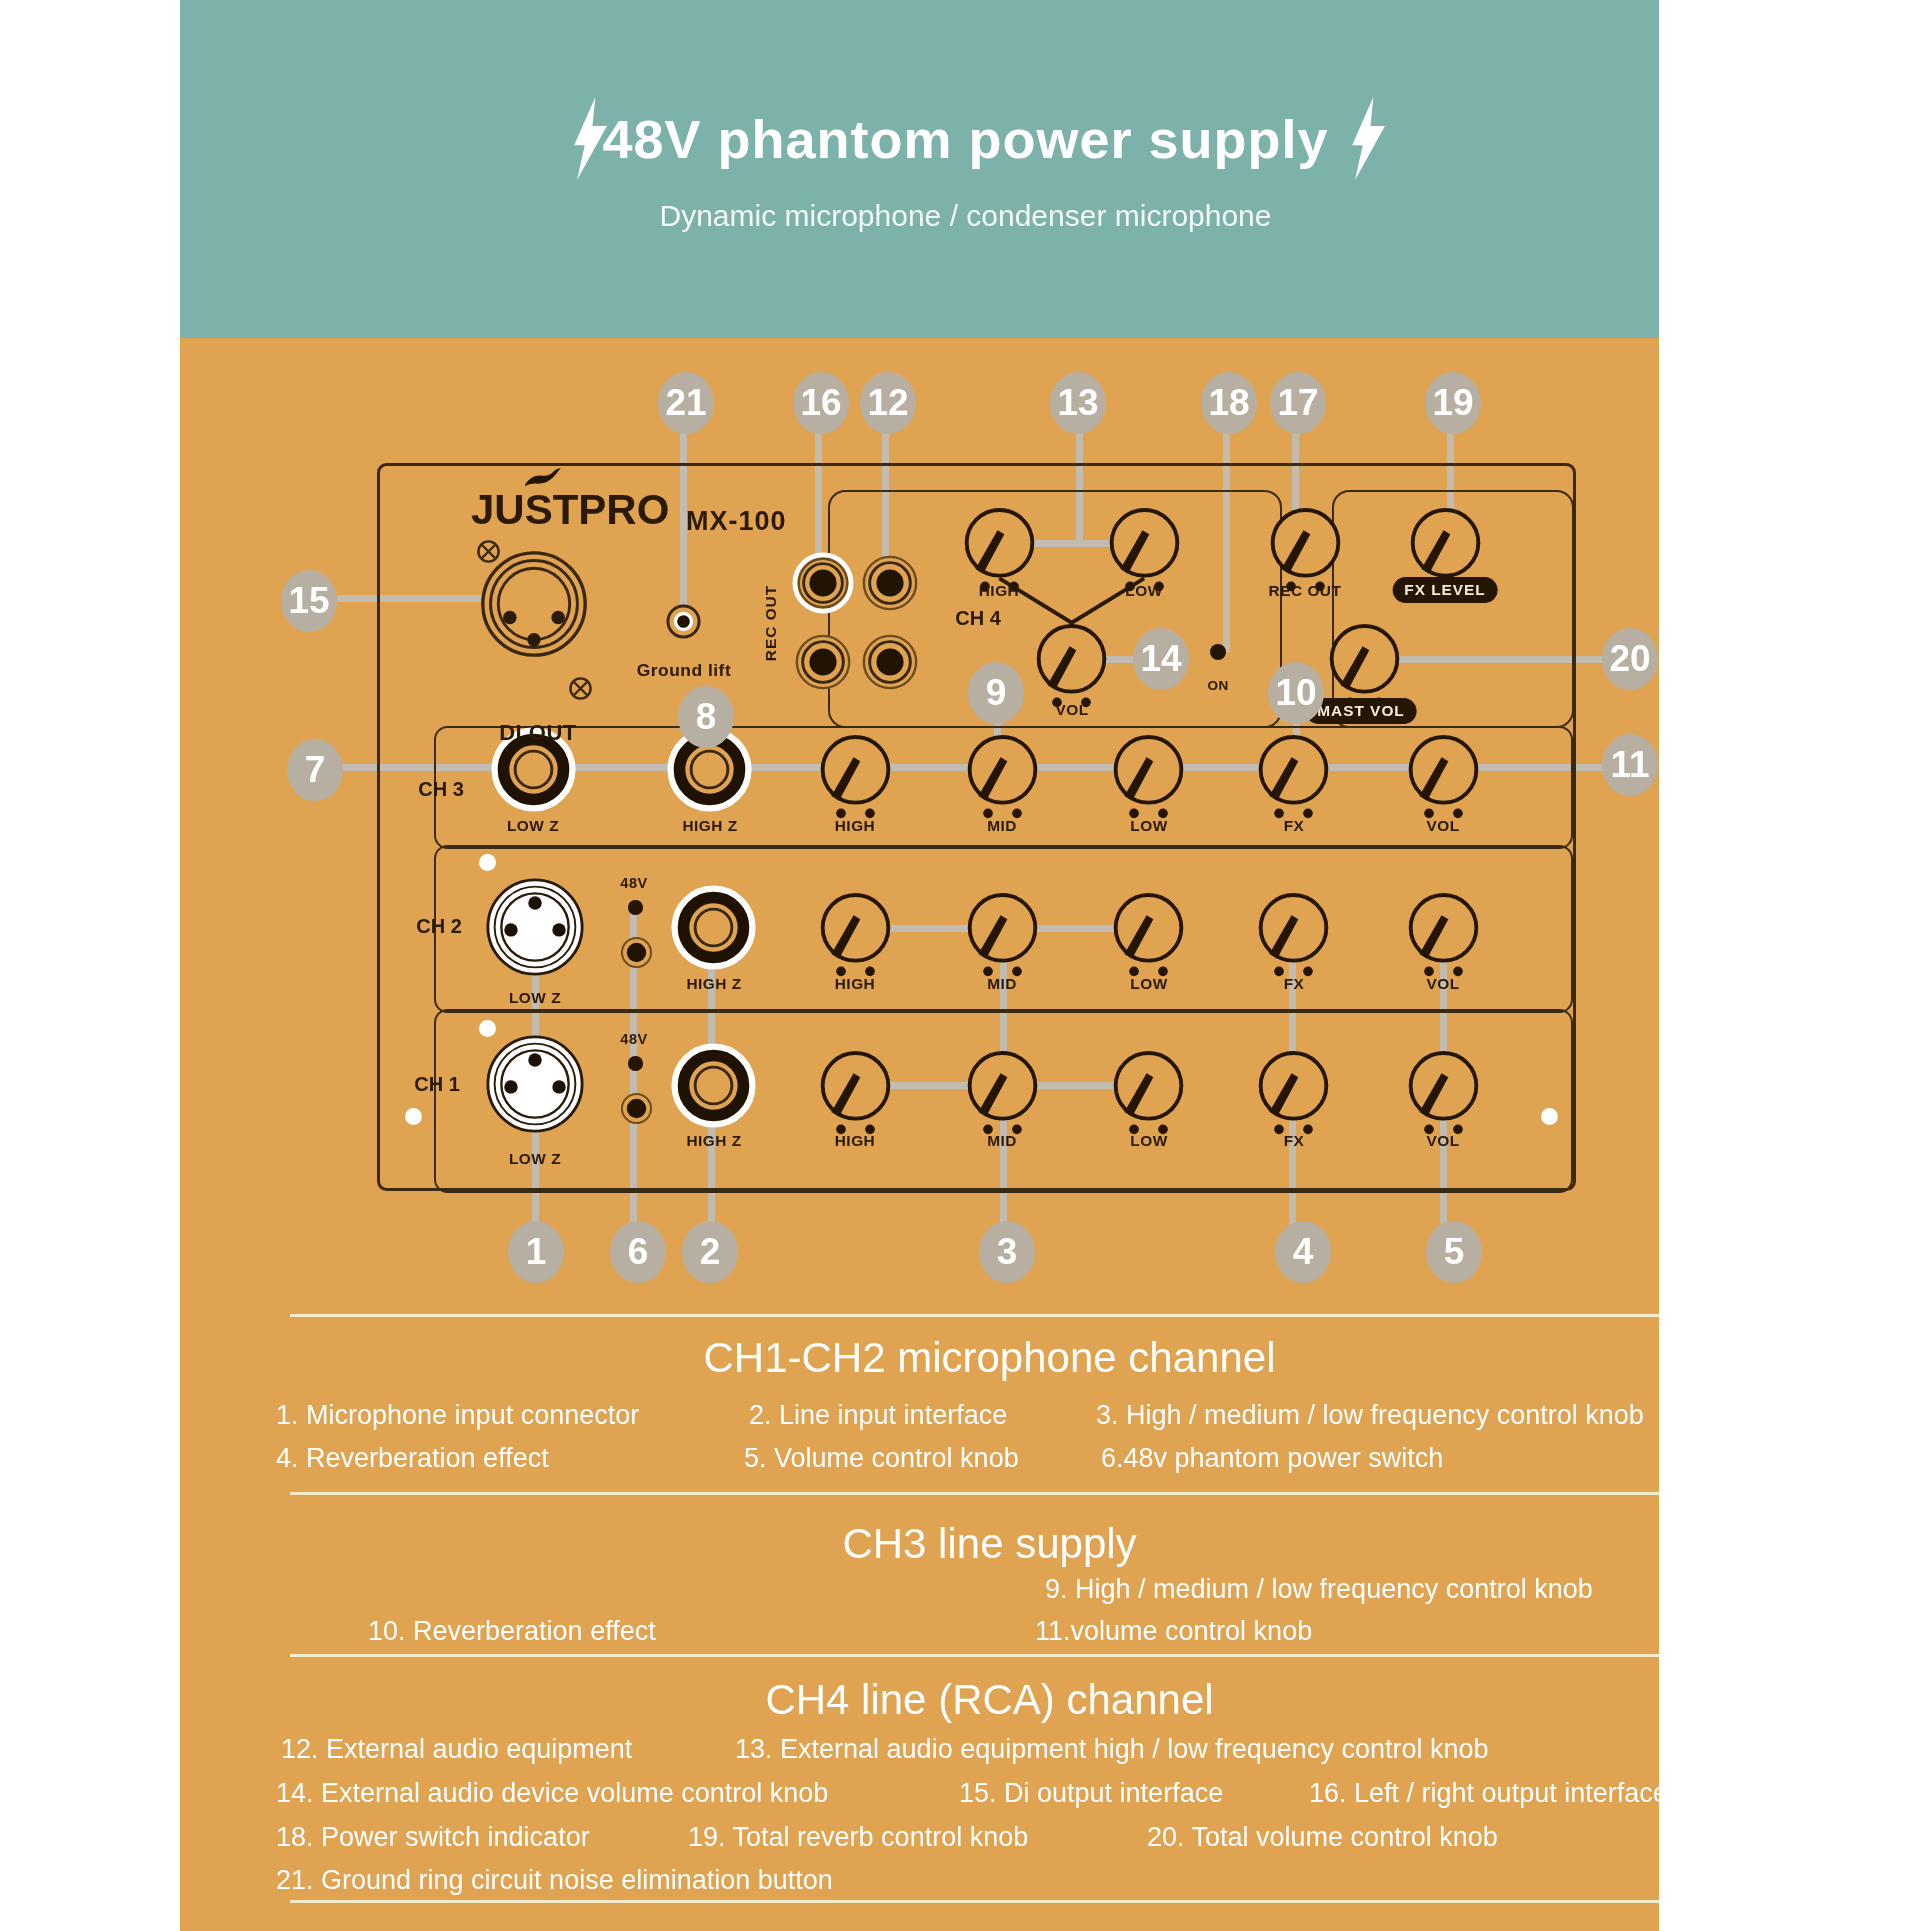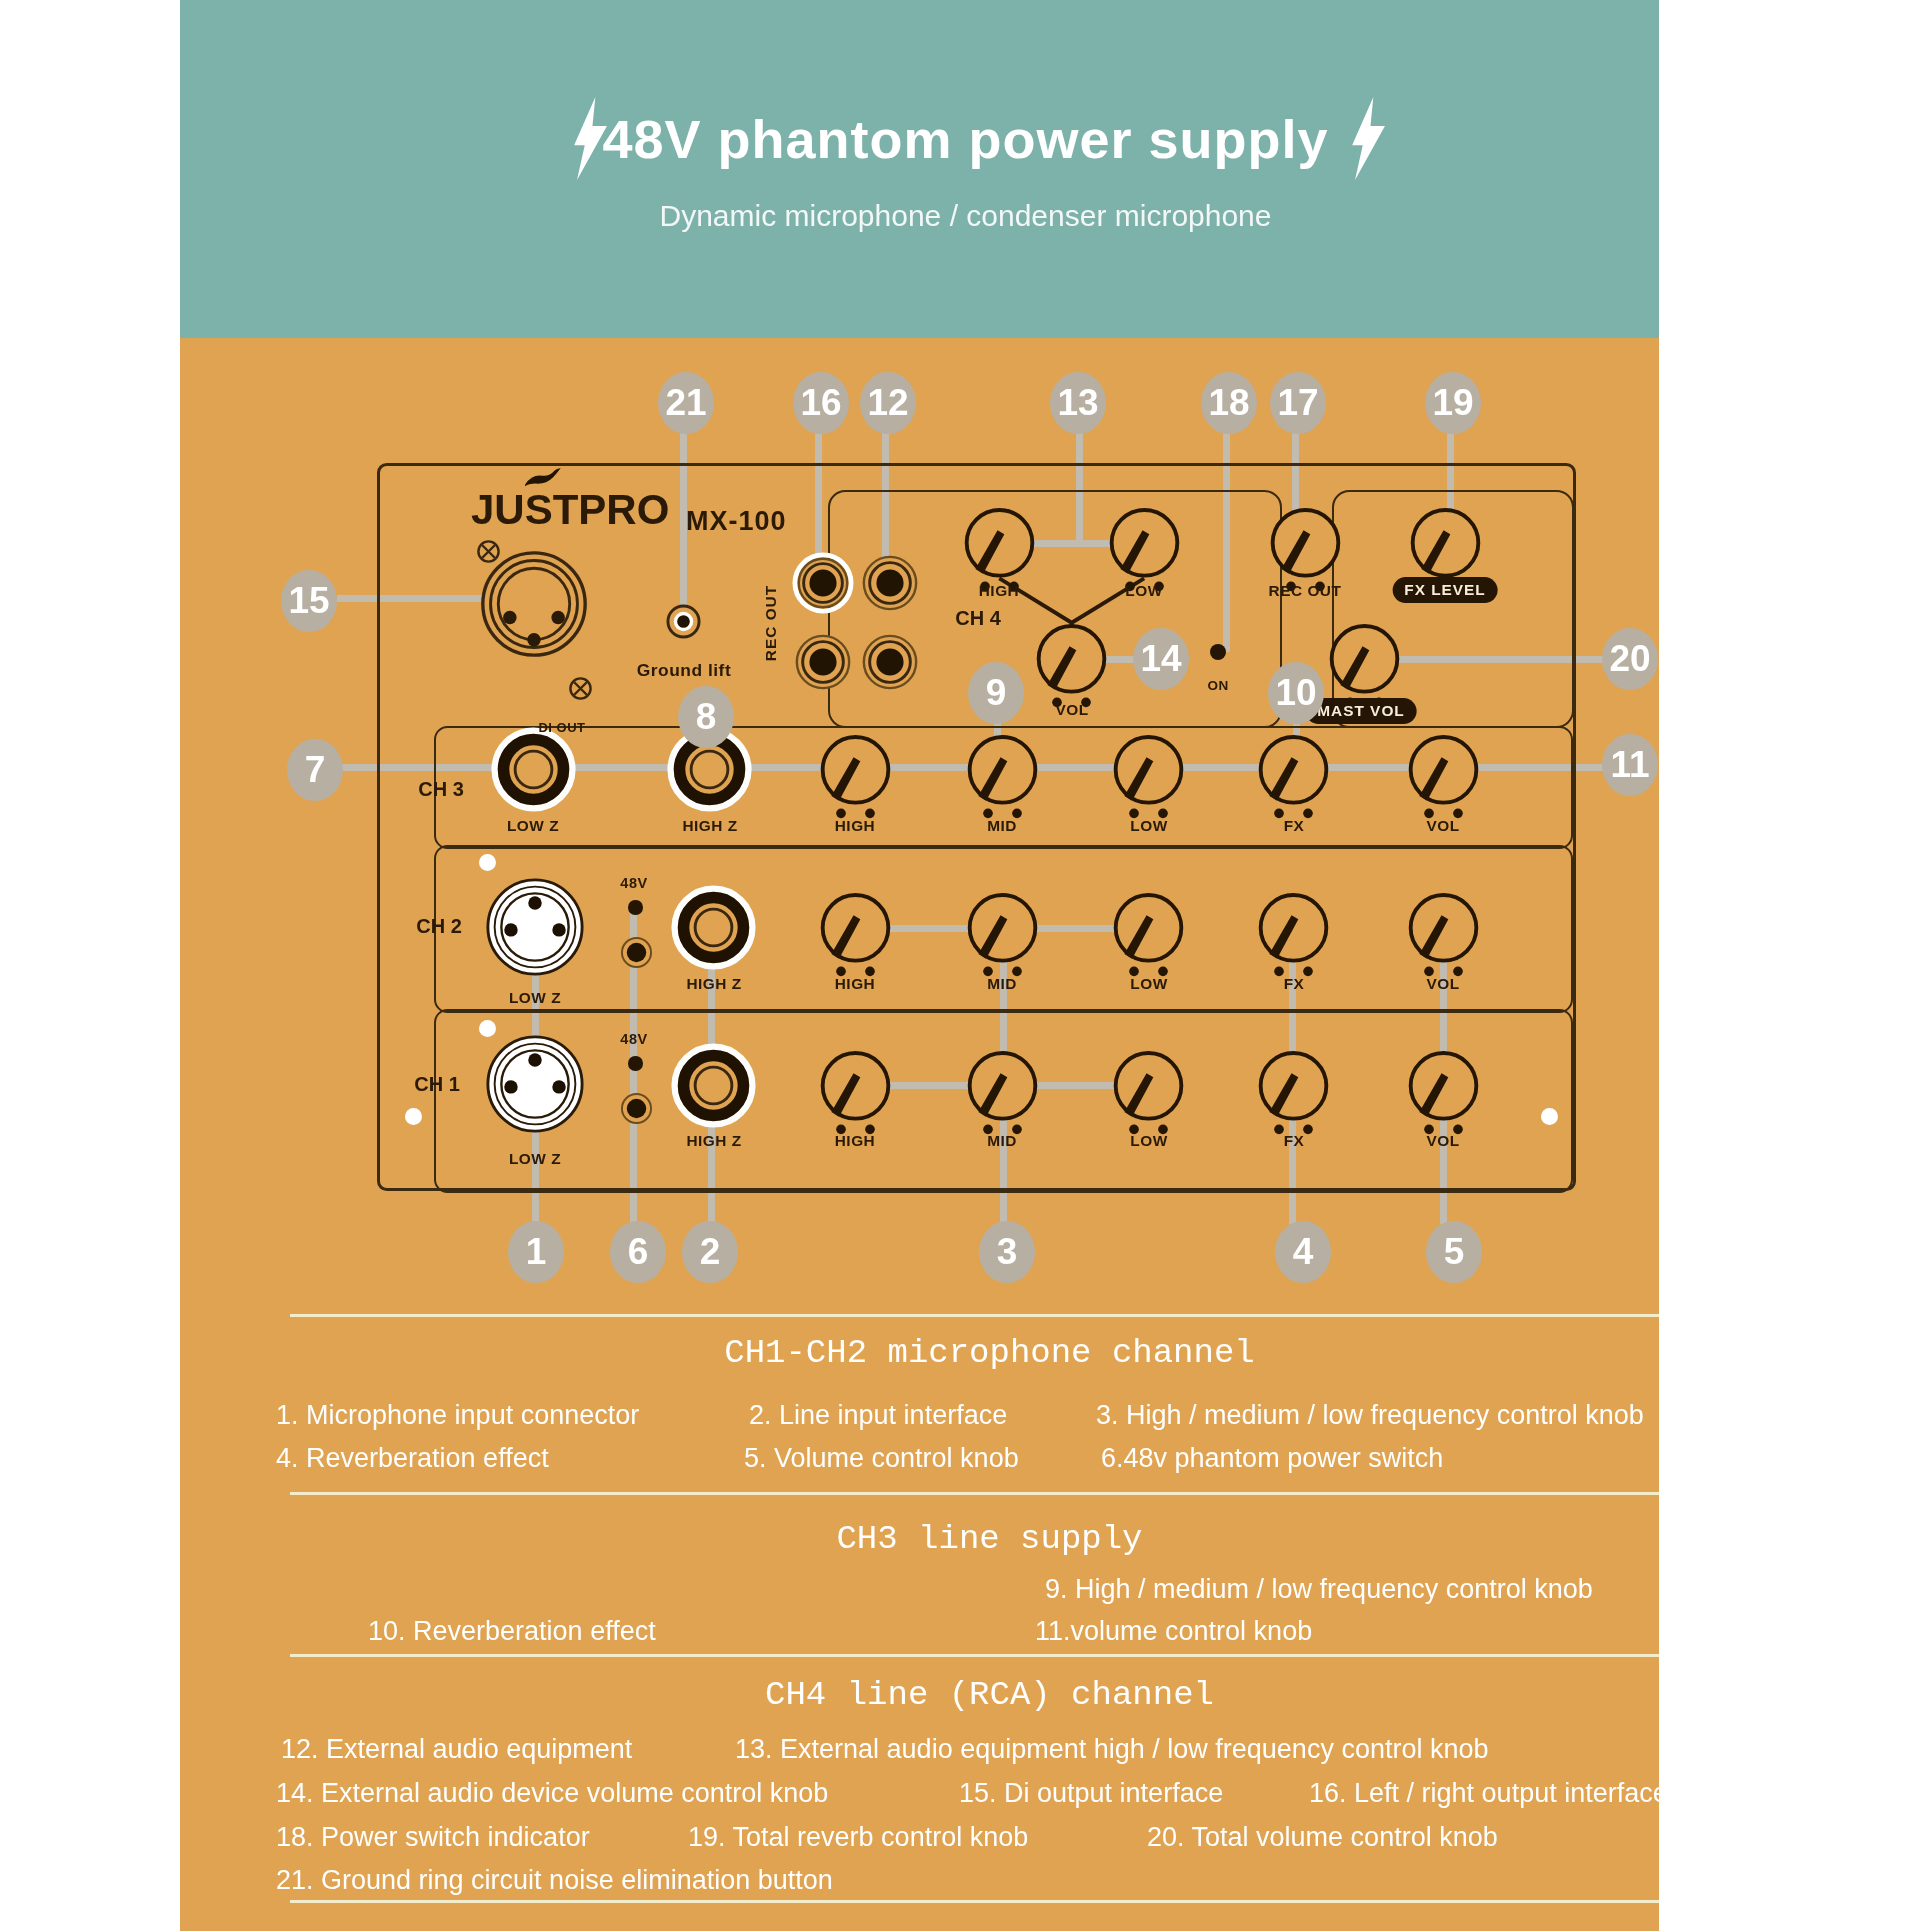--- a/index.html
+++ b/index.html
@@ -33,21 +33,21 @@
   .pill{position:absolute;z-index:5;background:#241504;color:#f7edd8;font-weight:bold;font-size:15.4px;
         padding:3.9px 11.6px;border-radius:13.5px;transform:translate(-50%,-50%);letter-spacing:1px;white-space:nowrap;}
   .vert{transform:translate(-50%,-50%) rotate(-90deg);}
   .brand{font-size:42px;letter-spacing:0;}
   .model{font-size:27px;letter-spacing:1px;}
   
   .badge{position:absolute;z-index:6;width:56px;height:62px;border-radius:50%;background:#b7b0a2;color:#ffffff;
          font-weight:bold;font-size:37px;display:flex;align-items:center;justify-content:center;}
   
   .divider{position:absolute;left:290px;width:1421px;height:2.9px;background:#f3ecca;z-index:2;}
-  .ltitle{position:absolute;left:217px;width:1545px;text-align:center;color:#ffffff;font-size:34px;z-index:2;font-family:Liberation Mono, monospace;}
+  .ltitle{position:absolute;left:217px;width:1545px;text-align:center;color:#ffffff;font-size:42px;z-index:2;}
   .litem{position:absolute;color:#ffffff;font-size:27px;white-space:nowrap;z-index:2;}
   svg.overlay{position:absolute;left:0;top:0;z-index:3;pointer-events:none;}
 </style>
 </head>
 <body>
 
 <svg width="0" height="0" style="position:absolute">
   <defs>
     <symbol id="sym-knob" viewBox="0 0 88 100">
       <circle cx="44" cy="40" r="34" fill="#dfa351" stroke="#241504" stroke-width="4"></circle>
@@ -166,21 +166,21 @@
 
   <svg class="comp" style="left:478px;top:548px;width:112px;height:112px" viewBox="0 0 116 116" width="112" height="112">
       <use href="#sym-xlrd"></use>
     </svg>
   <svg class="comp" style="left:476px;top:539px;width:25px;height:25px" viewBox="0 0 26 26" width="25" height="25">
       <use href="#sym-screw"></use>
     </svg>
   <svg class="comp" style="left:568px;top:676px;width:25px;height:25px" viewBox="0 0 26 26" width="25" height="25">
       <use href="#sym-screw"></use>
     </svg>
-  <div class="plabel klabel" style="left:562px;top:720px;font-size:13px">DI OUT</div>
+  <div class="plabel klabel" style="left:538px;top:720px;font-size:22px">DI OUT</div>
 
   <svg class="comp" style="left:666px;top:604px;width:35px;height:35px" viewBox="0 0 36 36" width="35" height="35">
       <use href="#sym-gl"></use>
     </svg>
   <div class="plabel klabel" style="left:684px;top:660px;font-size:17.4px">Ground lift</div>
 
   <div class="plabel vert" style="left:771px;top:623px;font-size:15.4px;letter-spacing:1px">REC OUT</div>
   <svg class="comp" style="left:792px;top:552px;width:62px;height:62px" viewBox="0 0 64 64" width="62" height="62">
       <use href="#sym-rcaw"></use>
     </svg>

